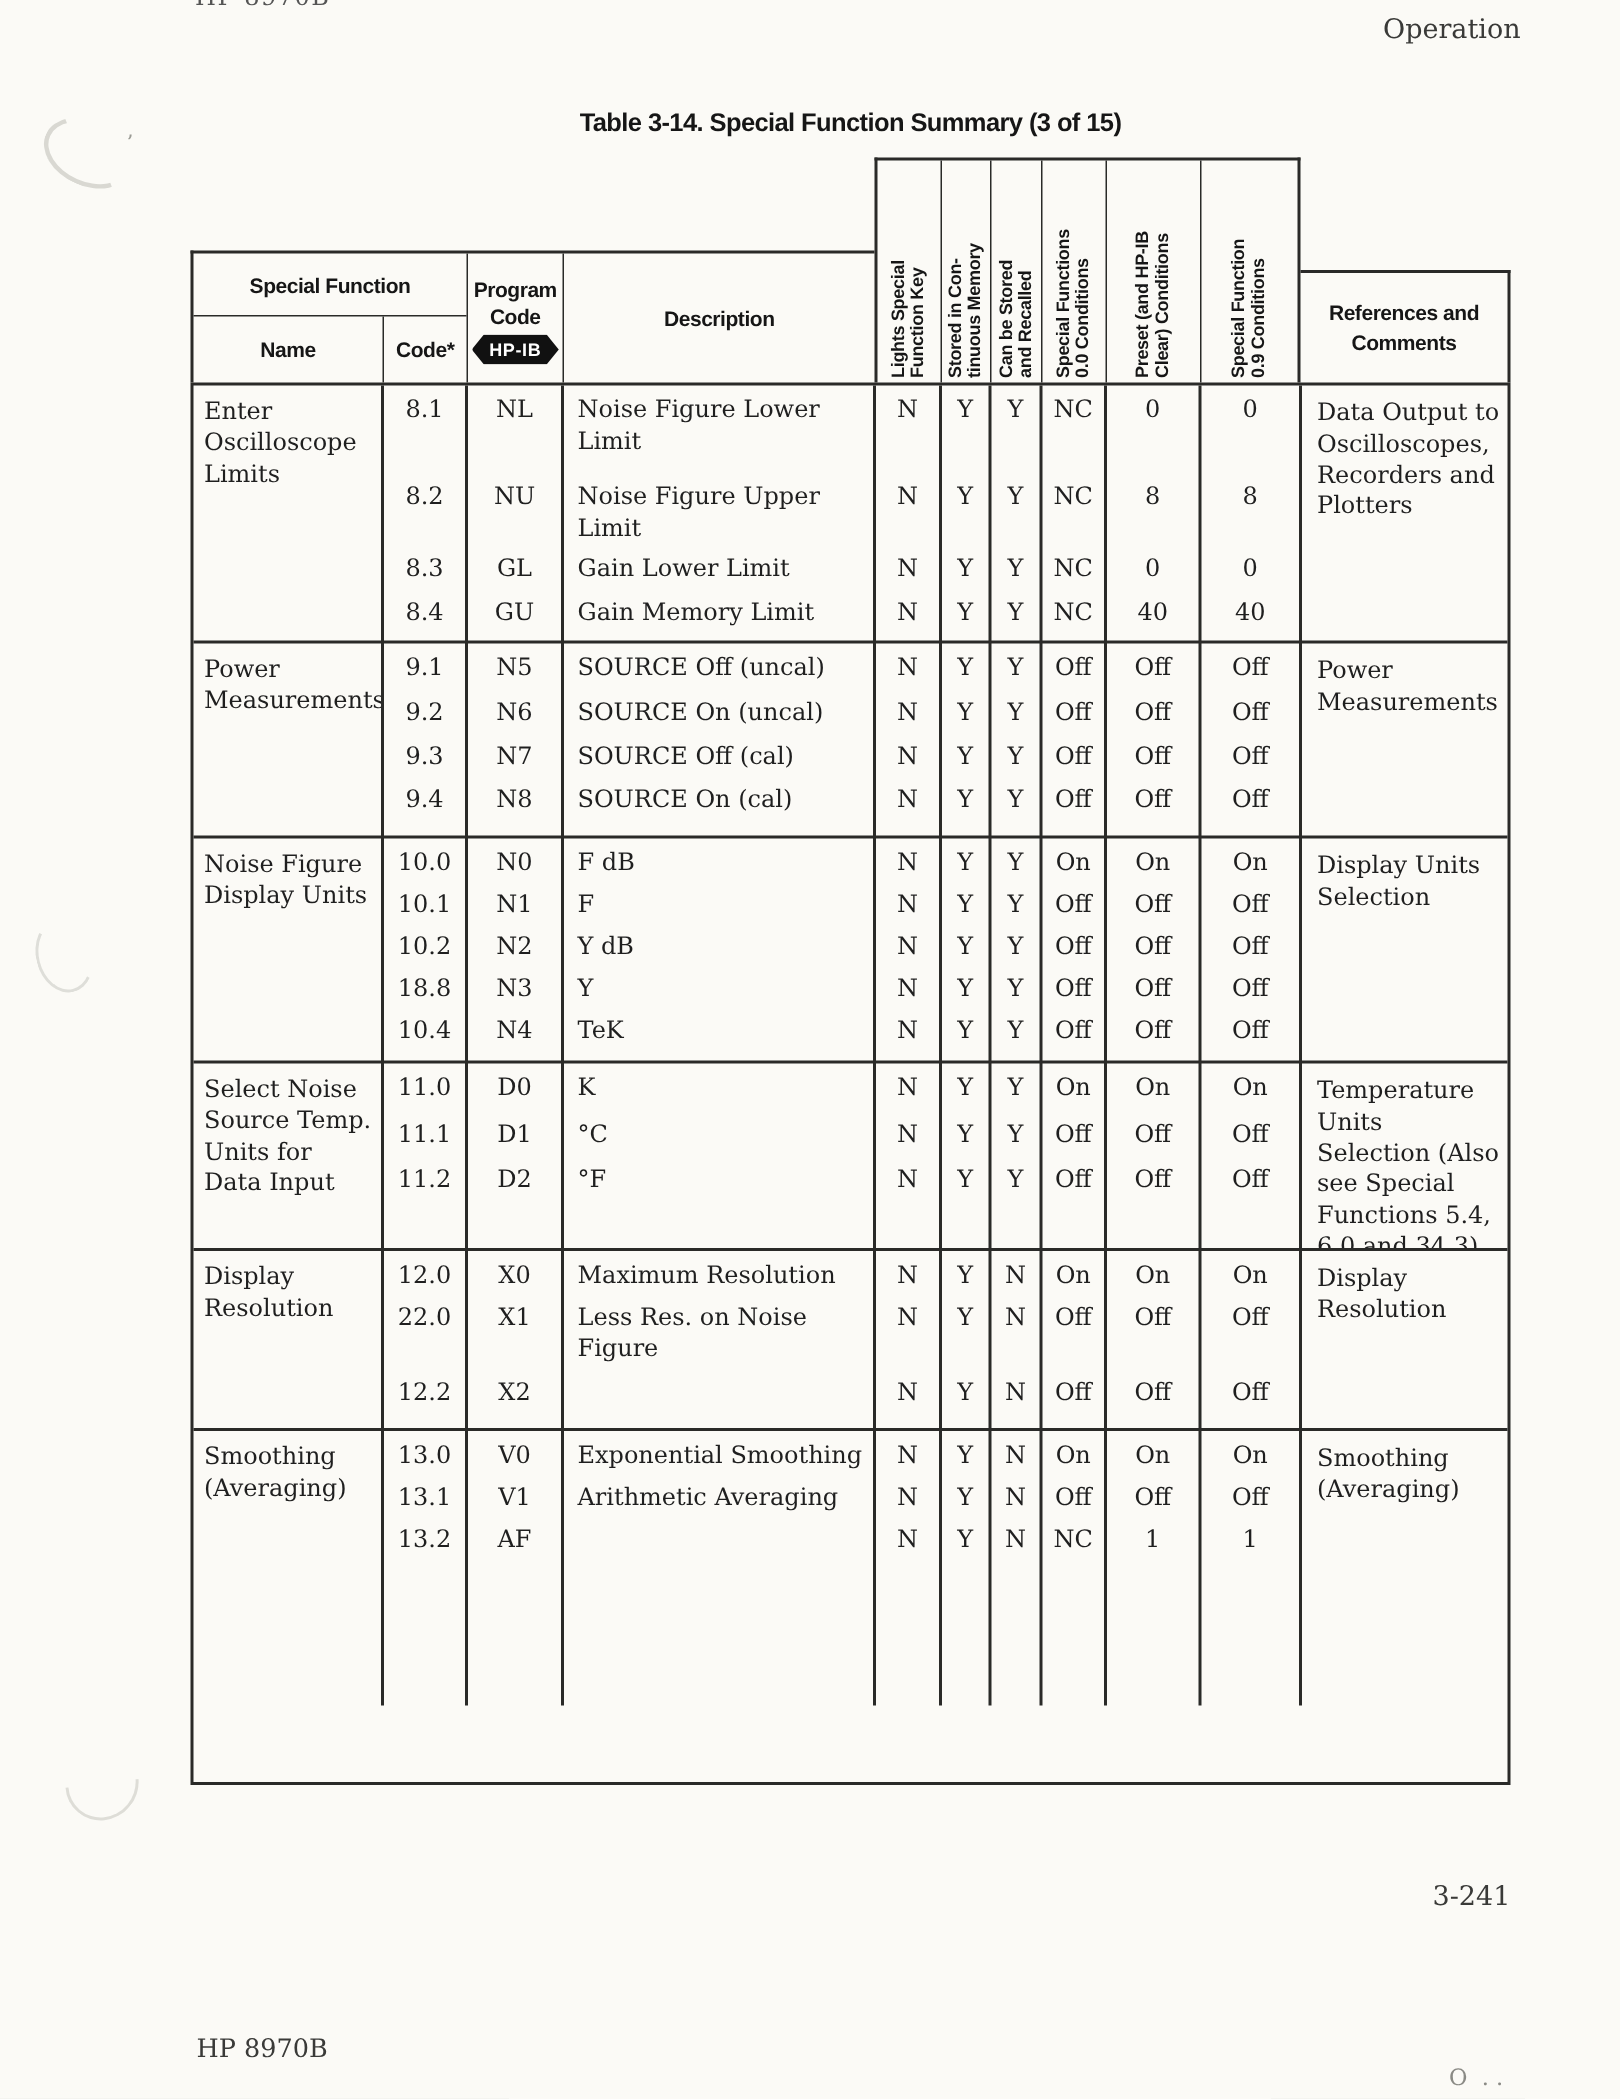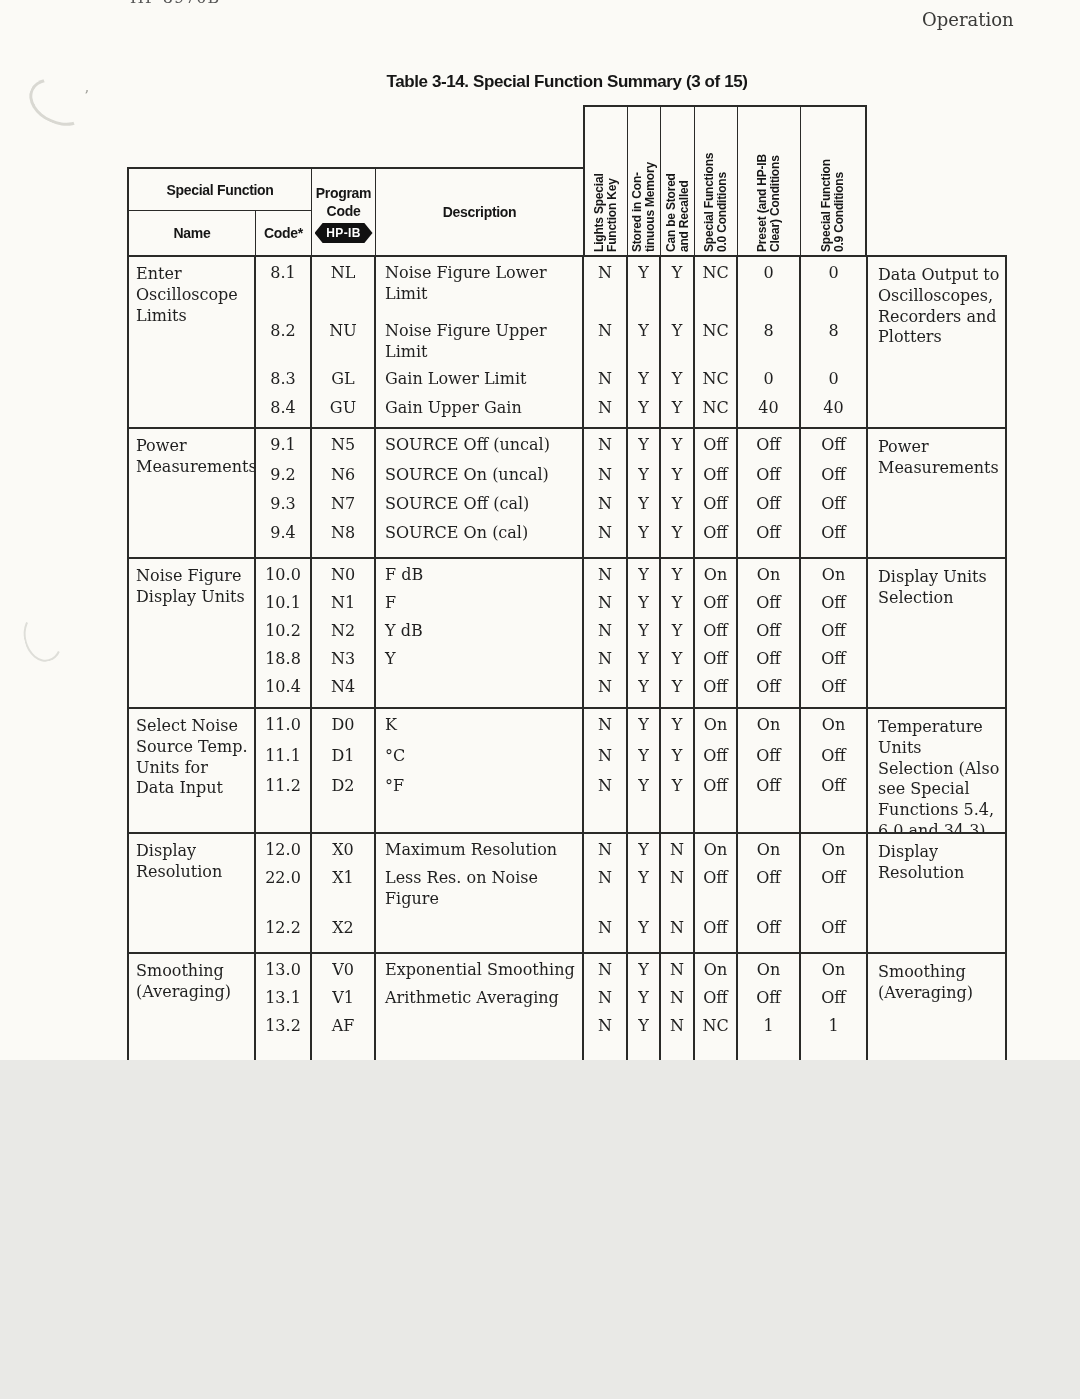--- a/index.html
+++ b/index.html
@@ -1,19 +1,19 @@
 <!DOCTYPE html>
 <html><head>
 <meta charset="utf-8">
 <style>
   :root{ --ink:#1f1f1f; --line:#2a2a28; }
   html,body{margin:0;padding:0;}
   body{background:#e9e9e6;}
   #page{
-    position:relative; width:1080px; height:1060px; margin:0 auto;
+    position:relative; width:1080px; height:1399px; margin:0 auto;
     background:#fbfaf6; overflow:hidden; color:var(--ink);
     font-family:"DejaVu Serif", serif;
   }
   
   .runner{position:absolute; color:#3a3a38;}
   #runner-tl{left:130px; top:0; width:130px; height:13px; overflow:hidden;}
   #runner-tl span{display:block; margin-top:-12px; font-size:16px; letter-spacing:1px; color:#555;}
   #runner-tr{left:922px; top:9px; font-size:18px;}
   #page-num{left:955px; top:1254px; font-size:18px;}
   #runner-bl{left:131px; top:1356px; font-size:17px;}
@@ -163,20 +163,21 @@
     <div class="hcell" id="hc-name">Name</div>
     <div class="hcell" id="hc-code">Code*</div>
     <div class="hcell" id="hc-prog">
       <div>Program</div>
       <div>Code</div>
       <div id="hpib-badge">HP-IB</div>
     </div>
     <div class="hcell" id="hc-desc">Description</div>
   </div>
 
+  <div id="hdr-comments" class="hd">References and Comments</div>
 
   <div id="tbody">
     <div id="vlines">
       <div class="vline" style="left:125px"></div>
       <div class="vline" style="left:181px"></div>
       <div class="vline" style="left:245px"></div>
       <div class="vline" style="left:453px"></div>
       <div class="vline" style="left:497px"></div>
       <div class="vline" style="left:530px"></div>
       <div class="vline" style="left:564px"></div>
@@ -210,21 +211,21 @@
       <div class="cl d" style="grid-column:3;grid-row:3">GL</div>
       <div class="cl de" style="grid-column:4;grid-row:3">Gain Lower Limit</div>
       <div class="cl d" style="grid-column:5;grid-row:3">N</div>
       <div class="cl d" style="grid-column:6;grid-row:3">Y</div>
       <div class="cl d" style="grid-column:7;grid-row:3">Y</div>
       <div class="cl d" style="grid-column:8;grid-row:3">NC</div>
       <div class="cl d" style="grid-column:9;grid-row:3">0</div>
       <div class="cl d" style="grid-column:10;grid-row:3">0</div>
       <div class="cl d" style="grid-column:2;grid-row:4">8.4</div>
       <div class="cl d" style="grid-column:3;grid-row:4">GU</div>
-      <div class="cl de" style="grid-column:4;grid-row:4">Gain Upper Gain</div>
+      <div class="cl de" style="grid-column:4;grid-row:4">Gain Memory Limit</div>
       <div class="cl d" style="grid-column:5;grid-row:4">N</div>
       <div class="cl d" style="grid-column:6;grid-row:4">Y</div>
       <div class="cl d" style="grid-column:7;grid-row:4">Y</div>
       <div class="cl d" style="grid-column:8;grid-row:4">NC</div>
       <div class="cl d" style="grid-column:9;grid-row:4">40</div>
       <div class="cl d" style="grid-column:10;grid-row:4">40</div>
     </div>
 
     <div class="group" id="g2">
       <div class="cl nm">Power Measurements</div>
@@ -301,20 +302,21 @@
       <div class="cl d" style="grid-column:3;grid-row:4">N3</div>
       <div class="cl de" style="grid-column:4;grid-row:4">Y</div>
       <div class="cl d" style="grid-column:5;grid-row:4">N</div>
       <div class="cl d" style="grid-column:6;grid-row:4">Y</div>
       <div class="cl d" style="grid-column:7;grid-row:4">Y</div>
       <div class="cl d" style="grid-column:8;grid-row:4">Off</div>
       <div class="cl d" style="grid-column:9;grid-row:4">Off</div>
       <div class="cl d" style="grid-column:10;grid-row:4">Off</div>
       <div class="cl d" style="grid-column:2;grid-row:5">10.4</div>
       <div class="cl d" style="grid-column:3;grid-row:5">N4</div>
+      <div class="cl de" style="grid-column:4;grid-row:5">TeK</div>
       <div class="cl d" style="grid-column:5;grid-row:5">N</div>
       <div class="cl d" style="grid-column:6;grid-row:5">Y</div>
       <div class="cl d" style="grid-column:7;grid-row:5">Y</div>
       <div class="cl d" style="grid-column:8;grid-row:5">Off</div>
       <div class="cl d" style="grid-column:9;grid-row:5">Off</div>
       <div class="cl d" style="grid-column:10;grid-row:5">Off</div>
     </div>
 
     <div class="group" id="g4">
       <div class="cl nm">Select Noise Source Temp. Units for Data Input</div>

